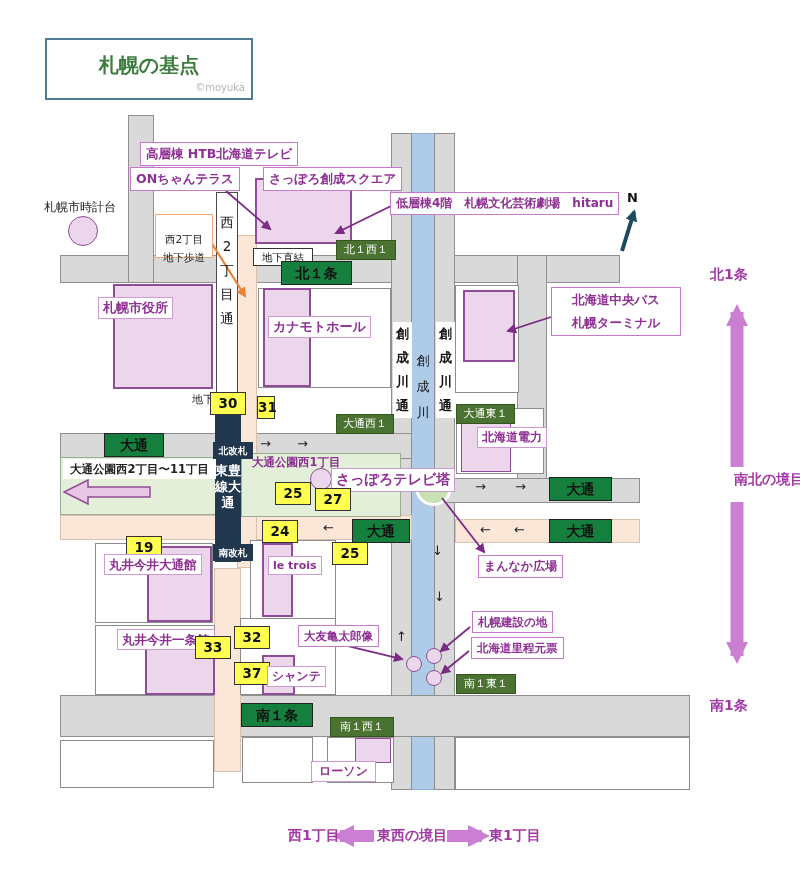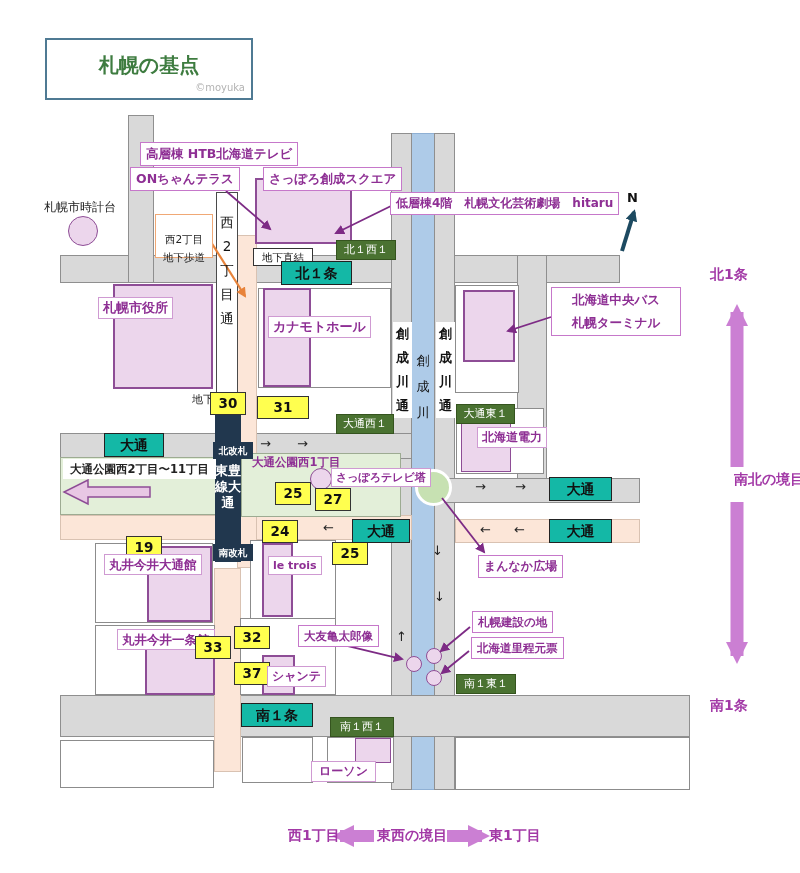--- a/index.html
+++ b/index.html
@@ -7,21 +7,21 @@
   .abs{position:absolute;box-sizing:border-box;}
   .road{background:#d9d9d9;border:1px solid #8f8f8f;}
   .salmon{background:#fce6d8;border:1px solid #d9c2b2;}
   .river{background:#aecbe8;border:1px solid #8fb0d4;}
   .block{background:#fff;border:1px solid #8c8c8c;}
   .park{background:#e3efd9;border:1px solid #9dab92;}
   .bldg{background:#ecd6ec;border:2px solid #8e4d96;}
   .circ{border-radius:50%;}
   .callout{background:#fff;border:1.5px solid #c678ca;color:#8e2f94;font-weight:bold;font-size:12px;line-height:1.6;padding:1px 5px;white-space:nowrap;text-align:center;}
   .blabel{background:#fff;border:1px solid #cf9ad2;color:#8e2f94;font-weight:bold;font-size:12px;line-height:1.55;padding:0 4px;white-space:nowrap;text-align:center;}
-  .sign{background:#14b8a6;border:1.5px solid #222;color:#111;font-weight:bold;font-size:14px;line-height:1.6;text-align:center;white-space:nowrap;}
+  .sign{background:#15803d;border:1.5px solid #222;color:#111;font-weight:bold;font-size:14px;line-height:1.6;text-align:center;white-space:nowrap;}
   .gsign{background:#4a7231;border:1px solid #35541f;color:#fff;font-size:11px;line-height:1.6;text-align:center;white-space:nowrap;padding:0 3px;}
   .exit{background:#ffff4f;border:1px solid #333;color:#111;font-weight:bold;font-size:13.5px;line-height:1.6;text-align:center;}
   .btext{color:#222;font-size:12px;white-space:nowrap;}
   .ptext{color:#8e2f94;font-weight:bold;font-size:11.5px;white-space:nowrap;}
   .vtext{word-break:break-all;text-align:center;color:#111;}
   .dirarrow{color:#222;font-size:13px;line-height:1;}
   .navy{background:#21374e;}
   .legendtext{color:#a238a6;font-weight:bold;font-size:14px;white-space:nowrap;}
   .orangebox{background:#fff;border:1.5px solid #f0a875;color:#222;font-size:10.5px;line-height:1.7;text-align:center;}
   svg{position:absolute;left:0;top:0;}
@@ -141,28 +141,28 @@
   <div class="abs sign" style="left:281px;top:261px;width:71px;">北１条</div>
   <div class="abs blabel" style="left:98px;top:297px;font-size:13px;">札幌市役所</div>
   <div class="abs blabel" style="left:268px;top:316px;font-size:13px;">カナモトホール</div>
 
   <div class="abs vtext" style="left:393px;top:322px;width:19px;background:#fff;font-size:13px;font-weight:bold;line-height:24px;">創成川通</div>
   <div class="abs vtext" style="left:414px;top:348px;width:18px;font-size:13px;line-height:26px;">創成川</div>
   <div class="abs vtext" style="left:436px;top:322px;width:19px;background:#fff;font-size:13px;font-weight:bold;line-height:24px;">創成川通</div>
 
   <div class="abs btext" style="left:192px;top:392px;font-size:11px;">地下</div>
   <div class="abs exit" style="left:210px;top:392px;width:36px;height:23px;">30</div>
-  <div class="abs exit" style="left:257px;top:396px;width:52px;height:23px;">31</div>
+  <div class="abs exit" style="left:257px;top:396px;width:18px;height:23px;">31</div>
   <div class="abs sign" style="left:104px;top:433px;width:60px;">大通</div>
   <div class="abs gsign" style="left:336px;top:414px;width:58px;">大通西１</div>
   <div class="abs gsign" style="left:456px;top:404px;width:59px;">大通東１</div>
   <div class="abs blabel" style="left:477px;top:427px;font-size:12px;">北海道電力</div>
   <div class="abs" style="left:63px;top:459px;width:153px;background:#fff;color:#222;font-weight:bold;font-size:11.5px;text-align:center;line-height:20px;white-space:nowrap;">大通公園西2丁目〜11丁目</div>
   <div class="abs ptext" style="left:252px;top:455px;">大通公園西1丁目</div>
-  <div class="abs blabel" style="left:331px;top:468px;font-size:11px;">さっぽろテレビ塔</div>
+  <div class="abs blabel" style="left:331px;top:468px;font-size:14px;">さっぽろテレビ塔</div>
   <div class="abs exit" style="left:275px;top:482px;width:36px;height:23px;">25</div>
   <div class="abs exit" style="left:315px;top:488px;width:36px;height:23px;">27</div>
   <div class="abs exit" style="left:262px;top:520px;width:36px;height:23px;">24</div>
   <div class="abs exit" style="left:332px;top:542px;width:36px;height:23px;">25</div>
   <div class="abs exit" style="left:126px;top:536px;width:36px;height:21px;">19</div>
   <div class="abs sign" style="left:352px;top:519px;width:58px;">大通</div>
   <div class="abs sign" style="left:549px;top:477px;width:63px;">大通</div>
   <div class="abs sign" style="left:549px;top:519px;width:63px;">大通</div>
   <div class="abs callout" style="left:478px;top:555px;">まんなか広場</div>
 

